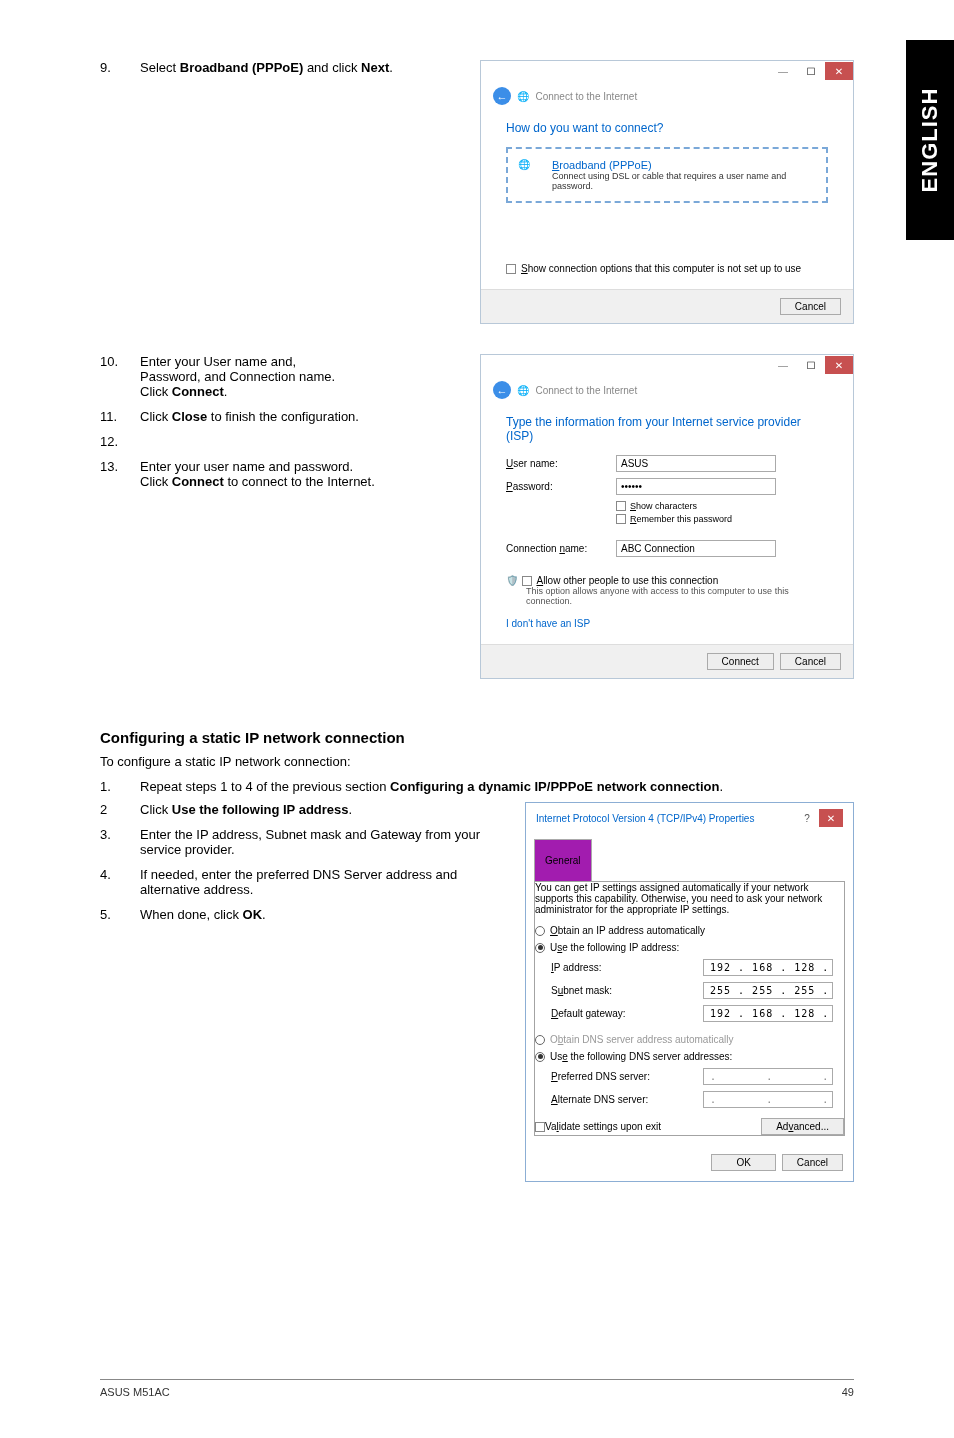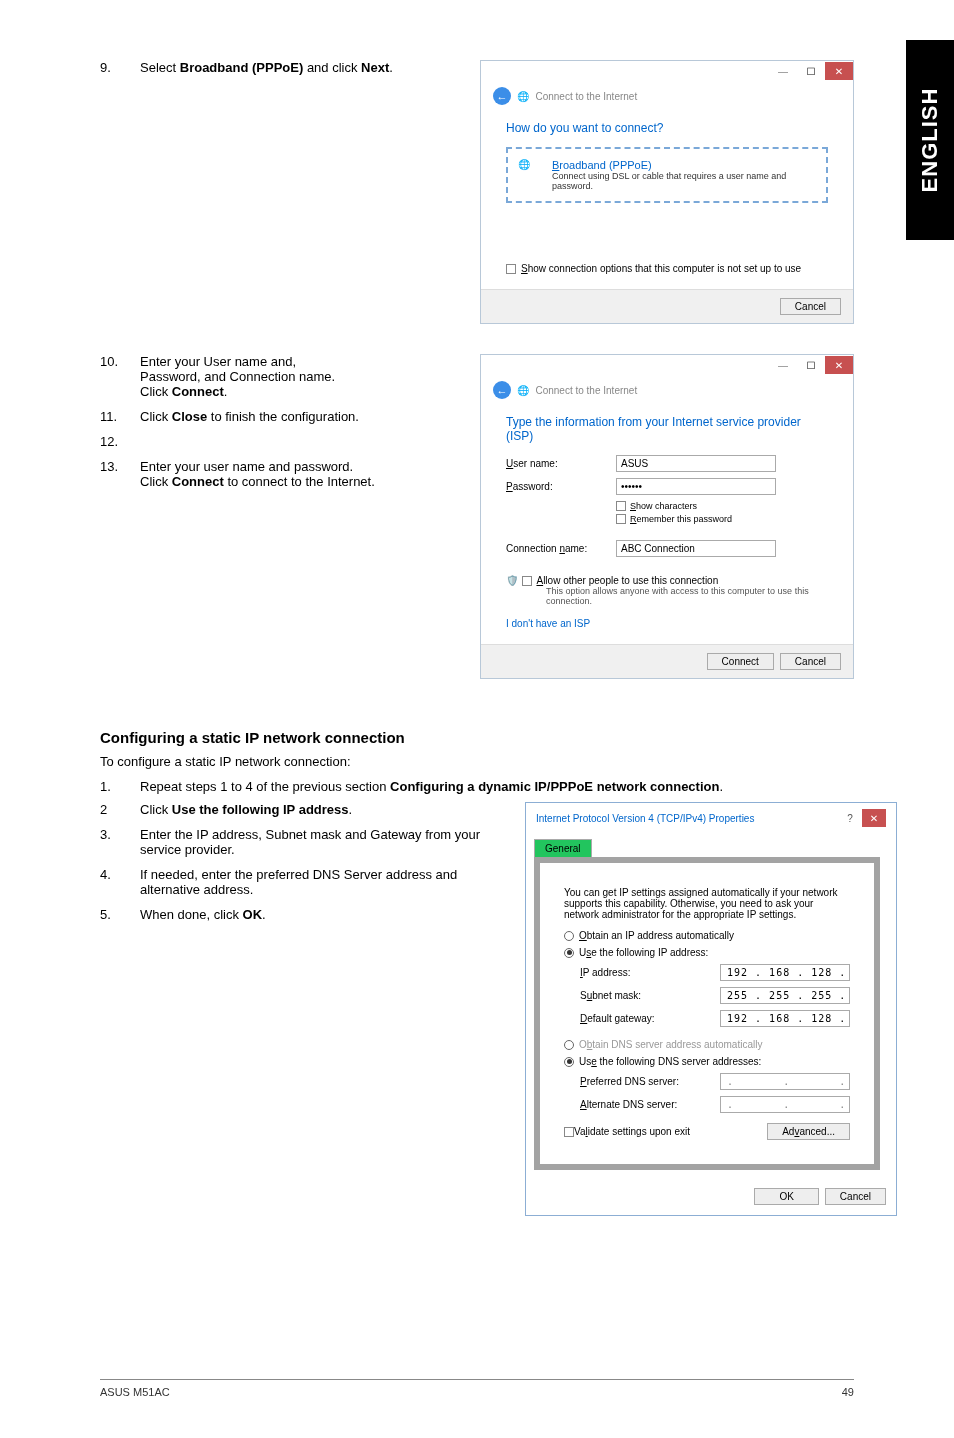--- a/index.html
+++ b/index.html
@@ -41,26 +41,26 @@
 .sub-head { font-weight: normal; font-size: 13px; margin-bottom: 10px; }
 .lower-flex { display: flex; gap: 20px; margin-top: 8px; }
 .lower-left { flex: 0 0 405px; }
 .lower-right { flex: 1; }
 .props-dialog { border: 1px solid #8caed4; font-size: 10px; }
 .props-title { background: #fff; color: #0066cc; padding: 6px 10px; display: flex; justify-content: space-between; align-items: center; }
 .props-close-grp { display: flex; }
 .props-help { width: 24px; height: 18px; background: #fff; color: #555; display:flex; align-items:center; justify-content:center; border:1px solid transparent; }
 .props-close { width: 24px; height: 18px; background: #c75050; color:#fff; display:flex; align-items:center; justify-content:center; }
 .tab-strip { padding: 6px 8px 0 8px; }
-.tab { display: inline-block; border: 1px solid #aaa; border-bottom: none; padding: 3px 10px; font-size: 10px; background: #22c55e; }
-.tab-content { border: 6px solid #a3a3a3; margin: 0 16px 8px 8px; padding: 24px; }
+.tab { display: inline-block; border: 1px solid #aaa; border-bottom: none; padding: 15px 10px; font-size: 10px; background: #a21caf; }
+.tab-content { border: 1px solid #a3a3a3; margin: 0 8px 8px 8px; padding: 0; }
 .radio-row { display: flex; align-items: center; gap: 5px; margin-bottom: 6px; font-size: 10px; }
 .radio { width: 10px; height: 10px; border: 1px solid #666; border-radius: 50%; display: inline-flex; align-items:center; justify-content:center; }
 .radio.sel::after { content:''; width:5px; height:5px; background:#333; border-radius:50%; }
-.ip-row { display: flex; align-items: center; margin-bottom: 6px; padding-left: 16px; }
+.ip-row { display: flex; align-items: center; margin-bottom: 6px; padding-left: 16px; gap: 12px; }
 .ip-label { width: 140px; font-size: 10px; }
 .ip-input { border: 1px solid #aaa; padding: 2px 6px; font-size: 10px; width: 130px; font-family: monospace; letter-spacing: 1px; text-align: center; }
 .ip-input.empty { color: #888; }
 .props-footer { display: flex; justify-content: flex-end; gap: 6px; padding: 10px; }
 .validate-row { display: flex; justify-content: space-between; align-items: center; margin-top: 10px; }
 .footer-bar { position: absolute; bottom: 40px; left: 100px; right: 100px; border-top: 1px solid #888; padding-top: 6px; display: flex; justify-content: space-between; font-size: 11px; color: #333; }
 </style>
 </head>
 <body>
 
@@ -175,21 +175,21 @@
             </div>
           <div class="form-row" style="margin-top:16px">
             <div class="form-label"><span>Connection </span><u>n</u><span>ame:</span></div>
             <input class="form-input" value="ABC Connection" style="">
           </div>
           <div style="margin-top:18px; display:flex; align-items:center; gap:4px;">
             <span>🛡️</span>
             <span class="chk-box"></span>
             <span style="font-size:10px"><u>A</u><span>llow other people to use this connection</span></span>
           </div>
-          <div style="margin-left:40px; font-size:9px; color:#555">This option allows anyone with access to this computer to use this connection.</div>
+          <div style="margin-left:20px; font-size:9px; color:#555">This option allows anyone with access to this computer to use this connection.</div>
           <div style="margin-top:12px"><a class="link-txt">I don't have an ISP</a></div>
         </div>
         <div class="dialog-footer">
           <button class="btn">Connect</button>
           <button class="btn">Cancel</button>
         </div>
       </div>
     </div>
   </div>
 

